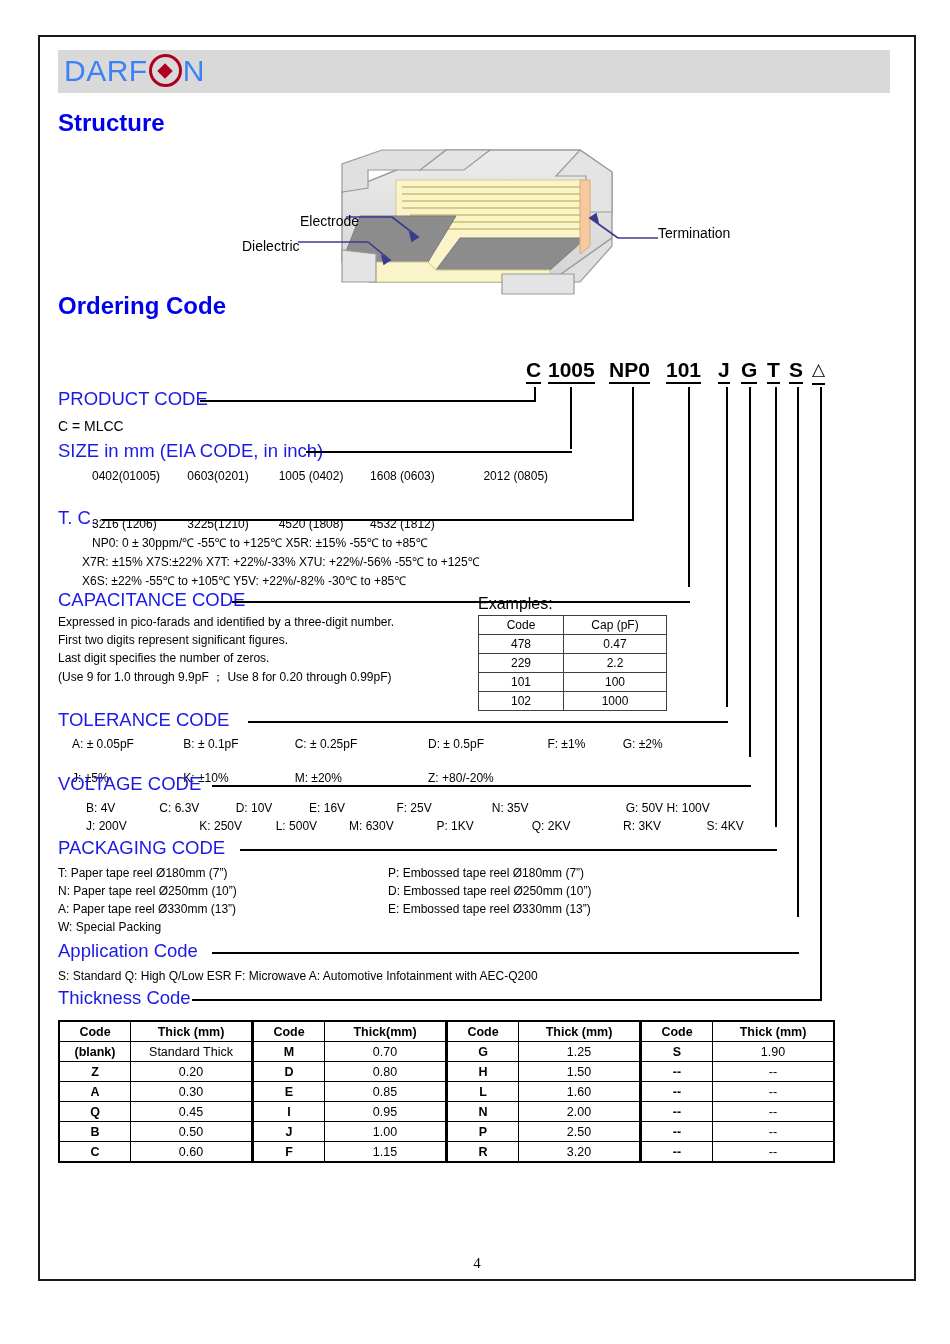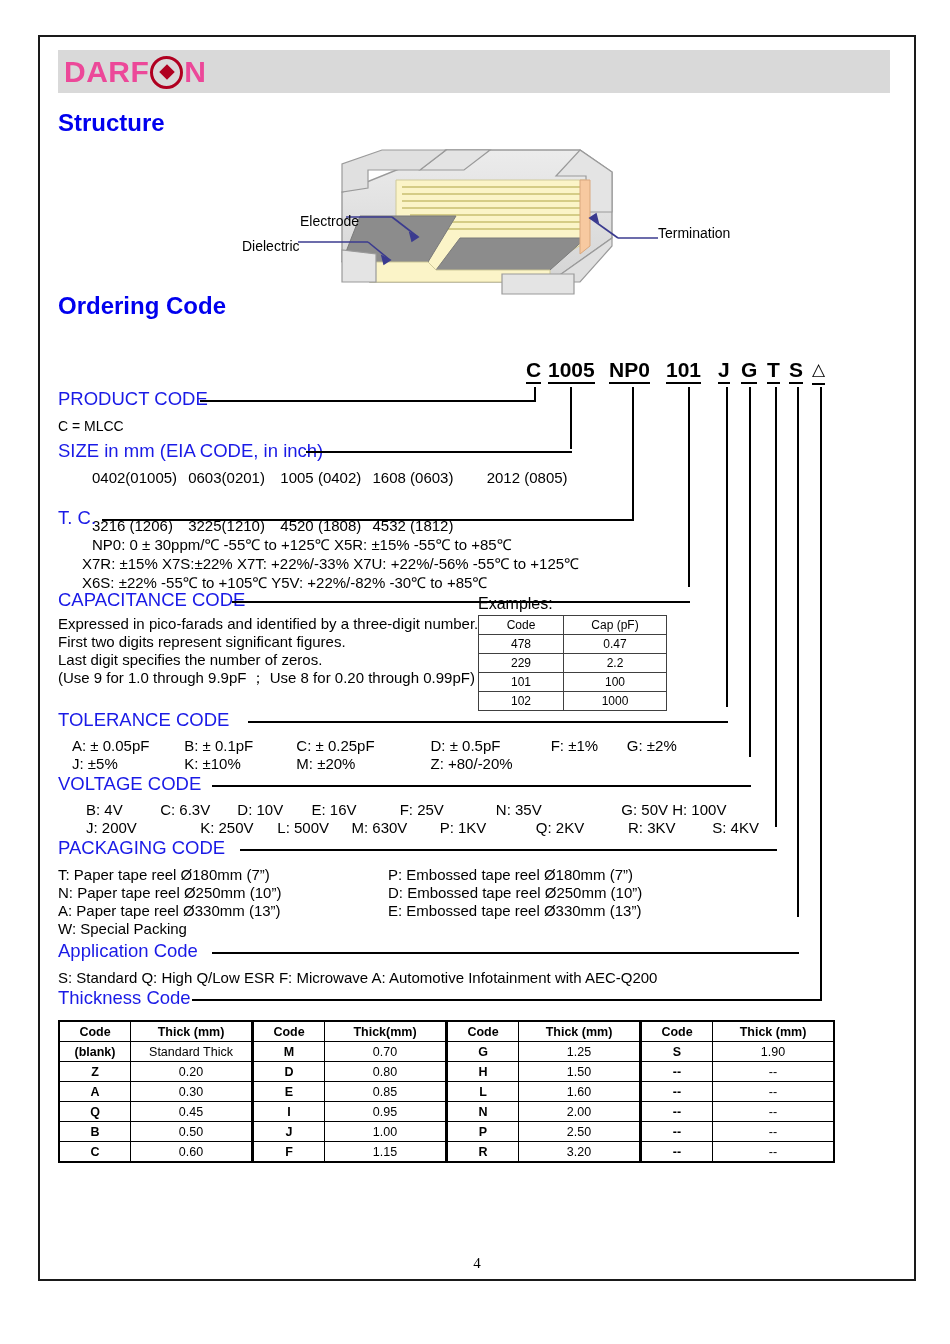--- a/index.html
+++ b/index.html
@@ -4,39 +4,39 @@
 <style>
   html,body{margin:0;padding:0;background:#fff;}
   body{width:950px;height:1344px;position:relative;
        font-family:"Liberation Sans",sans-serif;color:#000;}
 
   #page{position:absolute;left:38px;top:35px;width:874px;height:1242px;
         border:2px solid #1a1a1a;background:#fff;}
 
   
   .hdr-bar{position:absolute;left:18px;top:13px;width:832px;height:43px;background:#d9d9d9;}
-  .logo{position:absolute;left:24px;top:17px;height:36px;display:flex;align-items:center;
-        font-family:"Liberation Sans",sans-serif;font-weight:bold;font-size:30px;
-        letter-spacing:.5px;color:#ec4899;}
+  .logo{position:absolute;left:24px;top:17px;height:36px;display:flex;align-items:flex-start;
+        font-family:"Liberation Sans",sans-serif;font-weight:normal;font-size:30px;
+        letter-spacing:.5px;color:#3b82f6;}
   .logo .diamond-o{position:relative;display:inline-block;width:27px;height:27px;
         border:3.5px solid #b00020;border-radius:50%;margin:0 1px;vertical-align:middle;}
   .logo .diamond-o::after{content:"";position:absolute;left:50%;top:50%;width:11px;height:11px;
         background:#b00020;transform:translate(-50%,-50%) rotate(45deg);}
 
   
   .sec-title{position:absolute;color:#0000ee;font-weight:bold;font-size:24px;
         font-family:"Liberation Sans",sans-serif;white-space:nowrap;}
   .code-head{position:absolute;color:#1a1ae6;font-size:18.5px;white-space:nowrap;
         font-family:"Liberation Sans",sans-serif;}
 
   
   .t{position:absolute;white-space:nowrap;font-size:13.5px;
      font-family:"Liberation Sans",sans-serif;color:#000;}
   .t14{font-size:14px;}
-  .t13{font-size:15px;}
+  .t13{font-size:12px;}
 
   
   .hline{position:absolute;height:0;border-top:2px solid #000;}
   .vline{position:absolute;width:0;border-left:2px solid #000;}
 
   
   #order-code{position:absolute;top:322px;left:0;width:874px;height:26px;}
   #order-code .seg{position:absolute;font-weight:bold;font-size:21px;
         font-family:"Liberation Sans",sans-serif;border-bottom:2.5px solid #000;
         padding-bottom:1px;line-height:22px;}
@@ -229,21 +229,21 @@
     <span style="display:inline-block;width:108px;">A: ± 0.05pF</span>
     <span style="display:inline-block;width:108px;">B: ± 0.1pF</span>
     <span style="display:inline-block;width:130px;">C: ± 0.25pF</span>
     <span style="display:inline-block;width:116px;">D: ± 0.5pF</span>
     <span style="display:inline-block;width:72px;">F: ±1%</span>
     <span style="display:inline-block;">G: ±2%</span>
   </div>
   <div class="t t13" style="left:32px;top:718px;">
     <span style="display:inline-block;width:108px;">J: ±5%</span>
     <span style="display:inline-block;width:108px;">K: ±10%</span>
-    <span style="display:inline-block;width:130px;">M: ±20%</span>
+    <span style="display:inline-block;width:130px;margin-top:16px;">M: ±20%</span>
     <span style="display:inline-block;">Z: +80/-20%</span>
   </div>
 
   <div class="code-head" style="left:18px;top:736px;">VOLTAGE CODE</div>
   <div class="hline" style="left:172px;top:748px;width:539px;"></div>
   <div class="t t13" style="left:46px;top:764px;">
     <span style="display:inline-block;width:70px;">B: 4V</span>
     <span style="display:inline-block;width:73px;">C: 6.3V</span>
     <span style="display:inline-block;width:70px;">D: 10V</span>
     <span style="display:inline-block;width:84px;">E: 16V</span>

